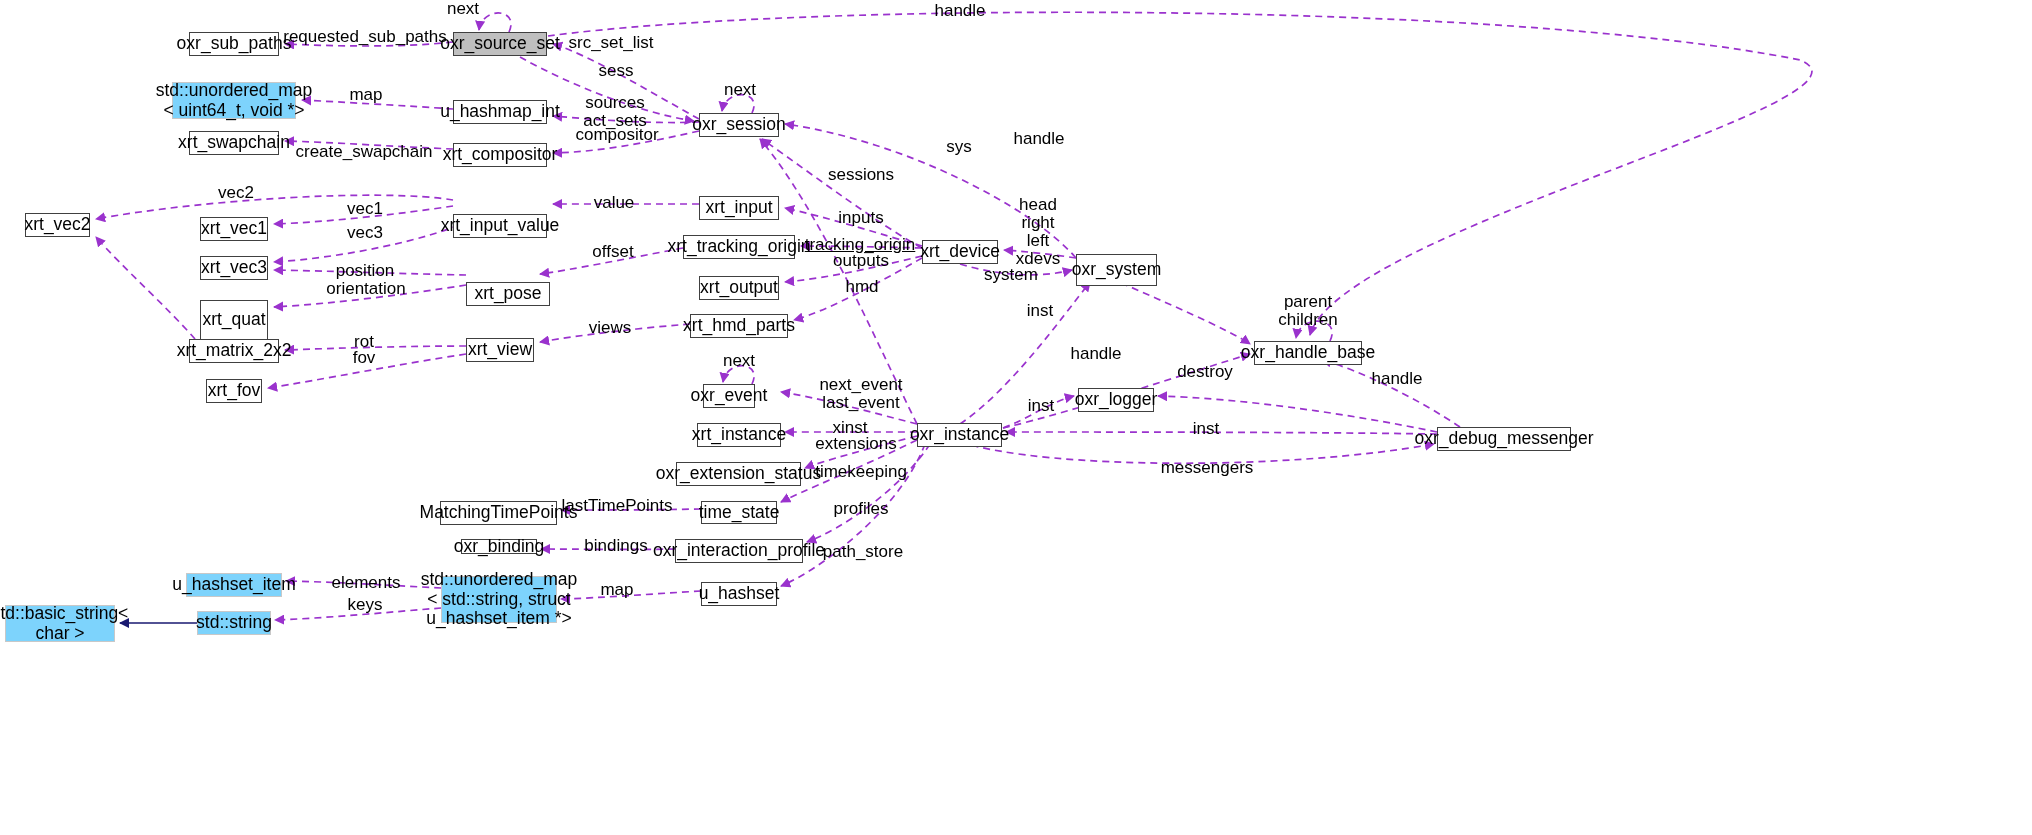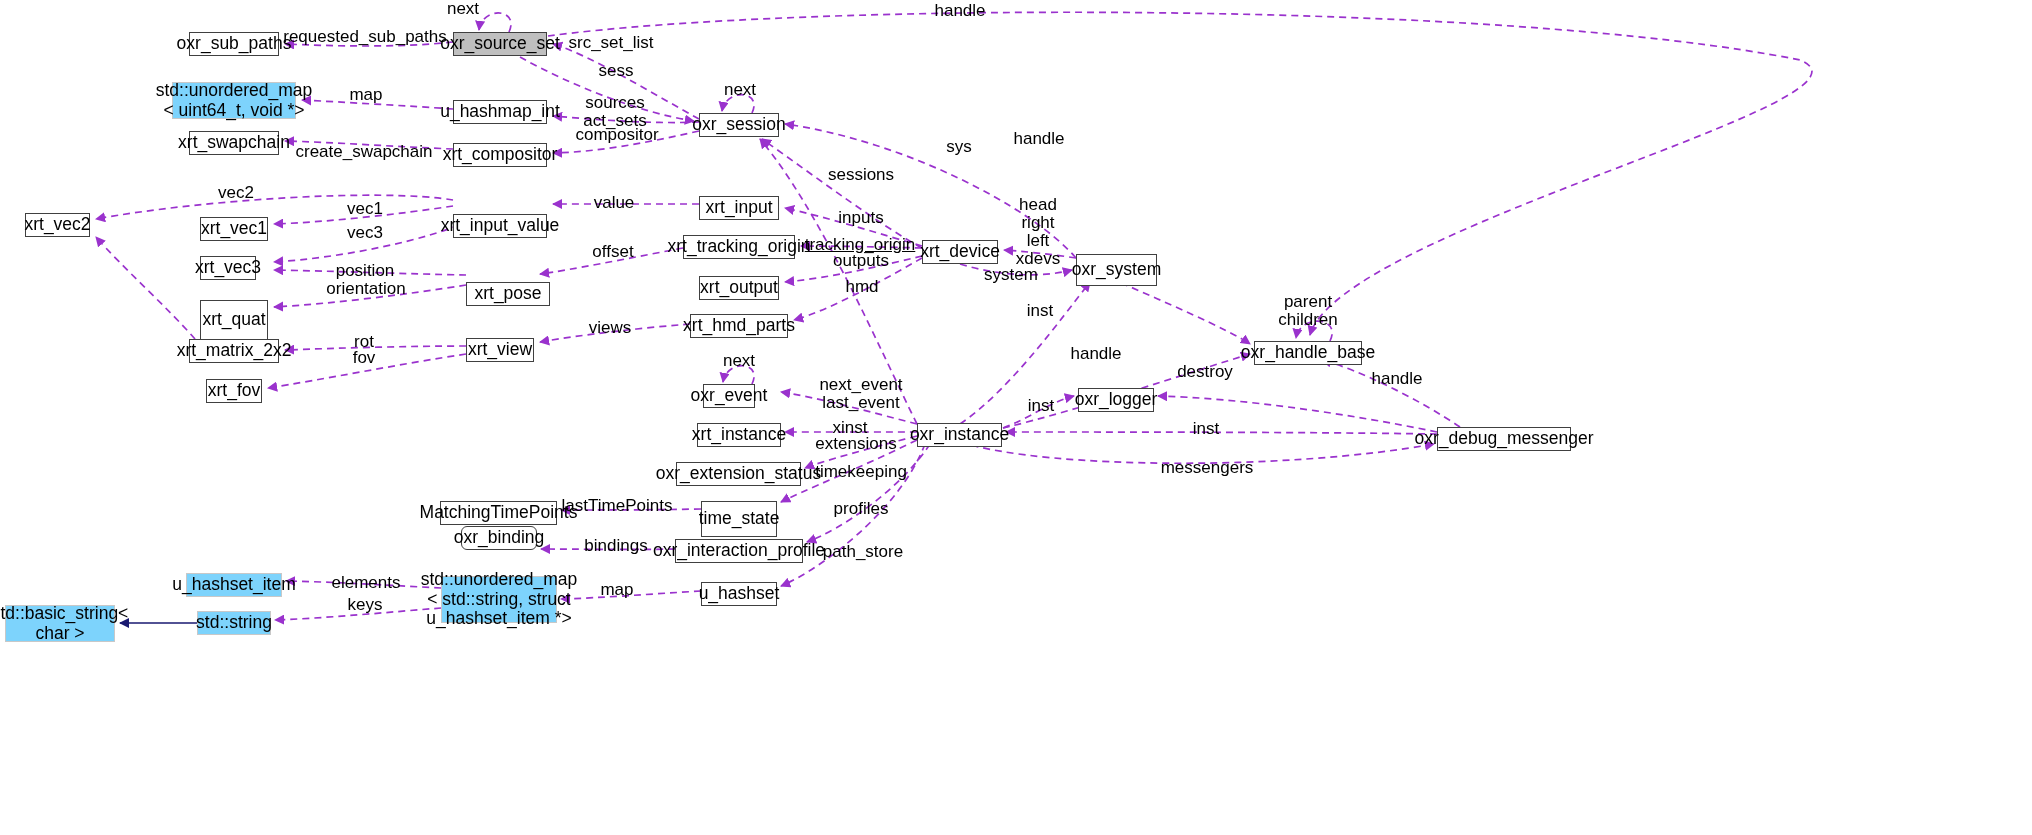--- a/index.html
+++ b/index.html
@@ -190,38 +190,38 @@
       <div class="node" style="left: 699px; top: 113px; width: 80px; height: 24px;">oxr_session</div>
       <div class="node" style="left: 189px; top: 131px; width: 90px; height: 24px;">xrt_swapchain</div>
       <div class="node" style="left: 453px; top: 143px; width: 94px; height: 24px;">xrt_compositor</div>
       <div class="node" style="left: 25px; top: 213px; width: 65px; height: 24px;">xrt_vec2</div>
       <div class="node" style="left: 200px; top: 217px; width: 68px; height: 24px;">xrt_vec1</div>
       <div class="node" style="left: 453px; top: 196px; width: 94px; height: 24px; margin-top: 18px;">xrt_input_value</div>
       <div class="node" style="left: 699px; top: 196px; width: 80px; height: 24px;">xrt_input</div>
       <div class="node" style="left: 683px; top: 235px; width: 112px; height: 24px;">xrt_tracking_origin</div>
       <div class="node" style="left: 922px; top: 240px; width: 76px; height: 24px;">xrt_device</div>
       <div class="node" style="left: 1076px; top: 254px; width: 81px; height: 32px;">oxr_system</div>
-      <div class="node" style="left: 200px; top: 256px; width: 56px; height: 24px;">xrt_vec3</div>
+      <div class="node" style="left: 200px; top: 256px; width: 68px; height: 24px;">xrt_vec3</div>
       <div class="node" style="left: 466px; top: 282px; width: 84px; height: 24px;">xrt_pose</div>
       <div class="node" style="left: 699px; top: 276px; width: 80px; height: 24px;">xrt_output</div>
       <div class="node" style="left: 200px; top: 300px; width: 68px; height: 40px;">xrt_quat</div>
       <div class="node" style="left: 690px; top: 314px; width: 98px; height: 24px;">xrt_hmd_parts</div>
       <div class="node" style="left: 1254px; top: 341px; width: 108px; height: 24px;">oxr_handle_base</div>
       <div class="node" style="left: 189px; top: 339px; width: 90px; height: 24px;">xrt_matrix_2x2</div>
       <div class="node" style="left: 466px; top: 338px; width: 68px; height: 24px;">xrt_view</div>
       <div class="node" style="left: 206px; top: 379px; width: 56px; height: 24px;">xrt_fov</div>
       <div class="node" style="left: 703px; top: 384px; width: 52px; height: 24px;">oxr_event</div>
       <div class="node" style="left: 1078px; top: 388px; width: 76px; height: 24px;">oxr_logger</div>
       <div class="node" style="left: 697px; top: 423px; width: 84px; height: 24px;">xrt_instance</div>
       <div class="node" style="left: 917px; top: 423px; width: 85px; height: 24px;">oxr_instance</div>
       <div class="node" style="left: 1437px; top: 427px; width: 134px; height: 24px;">oxr_debug_messenger</div>
       <div class="node" style="left: 676px; top: 462px; width: 125px; height: 24px;">oxr_extension_status</div>
       <div class="node" style="left: 440px; top: 501px; width: 117px; height: 24px;">MatchingTimePoints</div>
-      <div class="node" style="left: 701px; top: 501px; width: 76px; height: 36px;">time_state</div>
-      <div class="node" style="left: 461px; top: 526px; width: 76px; height: 24px; border-radius: 6px;">oxr_binding</div>
+      <div class="node" style="left: 701px; top: 501px; width: 76px; height: 23px;">time_state</div>
+      <div class="node" style="left: 461px; top: 539px; width: 76px; height: 15px;">oxr_binding</div>
       <div class="node" style="left: 675px; top: 539px; width: 128px; height: 24px;">oxr_interaction_profile</div>
       <div class="node light" style="left: 186px; top: 573px; width: 96px; height: 24px;">u_hashset_item</div>
       <div class="node light" style="left: 441px; top: 576px; width: 116px; height: 47px;">std::unordered_map
 &lt; std::string, struct
 u_hashset_item *&gt;</div>
       <div class="node" style="left: 701px; top: 582px; width: 76px; height: 24px;">u_hashset</div>
       <div class="node light" style="left: 5px; top: 605px; width: 110px; height: 37px;">std::basic_string&lt;
 char &gt;</div>
       <div class="node light" style="left: 197px; top: 611px; width: 74px; height: 24px;">std::string</div>
     </div>

